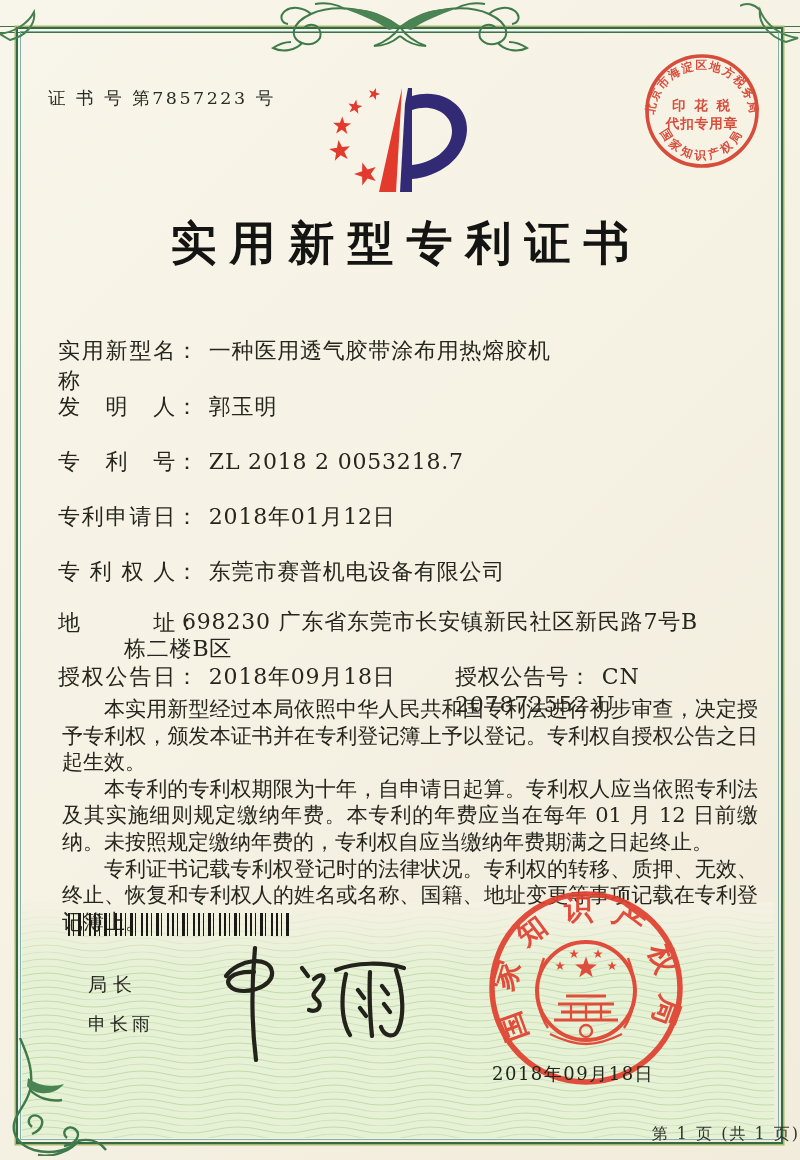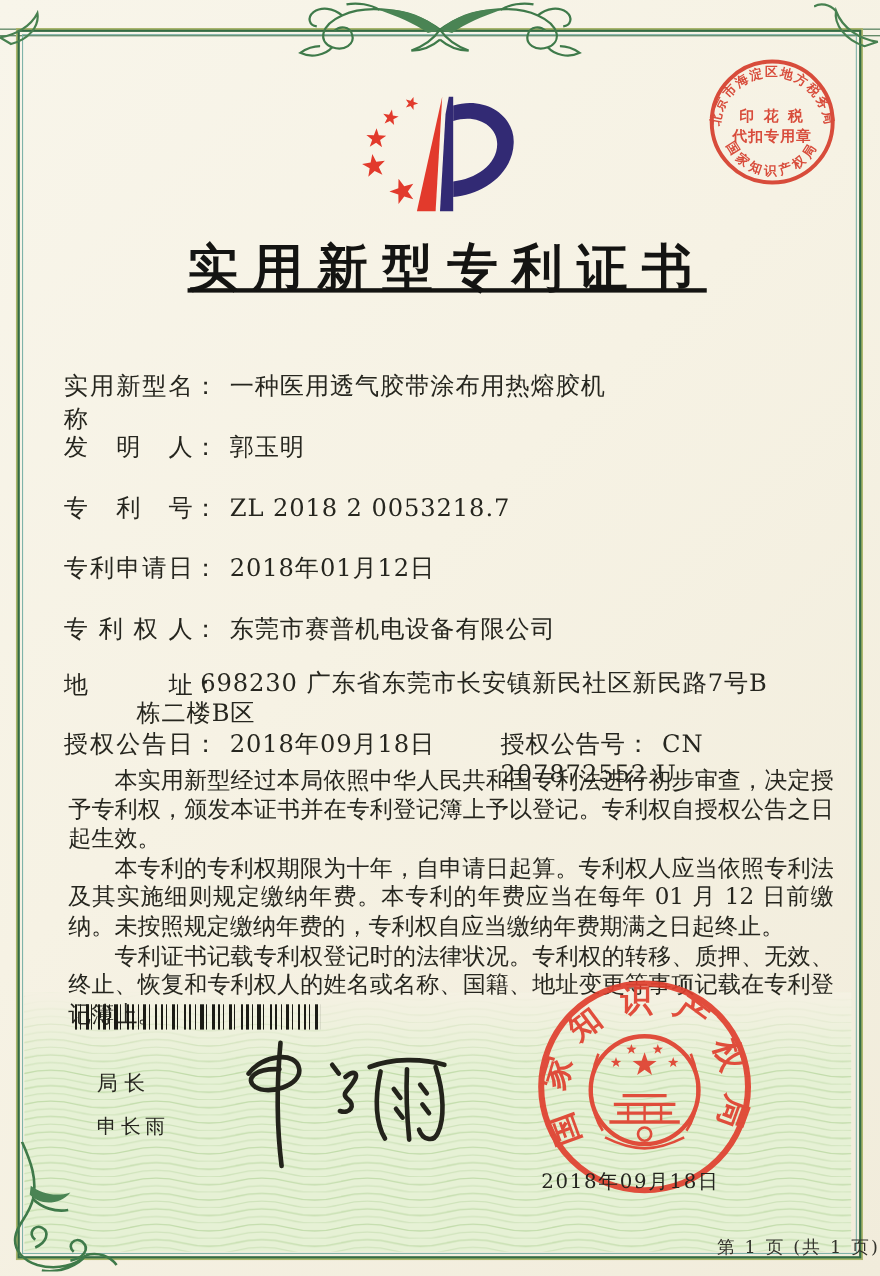--- a/index.html
+++ b/index.html
@@ -17,21 +17,21 @@
   .frame-inner { position:absolute; inset:2px; border:1.5px solid #7fb3a9; }
   .orn { position:absolute; z-index:3; }
   
   .greenzone { position:absolute; left:22px; top:902px; width:752px; height:236px; z-index:0; }
   .greenfade { position:absolute; left:0; top:0; width:100%; height:70px;
     background:linear-gradient(#f5f1e3, rgba(245,241,227,0)); }
   
   .certno { position:absolute; left:48px; top:86px; font-size:17.5px; letter-spacing:2.5px;
     color:#2b2b26; z-index:4; }
   .title { position:absolute; left:0; top:213px; width:100%; margin:0; text-align:center;
-    font-size:46px; font-weight:bold; letter-spacing:13px; text-indent:13px; color:#141412; z-index:4;text-decoration:underline; }
+    font-size:46px; font-weight:bold; letter-spacing:13px; text-indent:13px; color:#141412; z-index:4; }
   .logo { position:absolute; left:328px; top:84px; z-index:4; }
   .tax-stamp { position:absolute; left:643px; top:52px; z-index:5; opacity:.93; }
   
   .frow { position:absolute; left:58px; font-size:22px; letter-spacing:.8px; z-index:4; width:700px; }
   .flabel-txt { display:inline-block; width:118px; text-align:justify; text-align-last:justify; vertical-align:top; }
   .fvalue { margin-left:10px; }
   .frow-addr .flabel { position:absolute; left:0; top:0; }
   .frow-addr .fvalue { display:block; margin-left:66px; text-indent:58px; width:590px;
     line-height:27px; }
   .fpair2 { position:absolute; left:397px; top:0; }
@@ -105,20 +105,24 @@
     <g stroke="#3f7a4a" fill="none" stroke-width="2.4">
       <path d="M12,0 C20,18 26,34 22,52 C18,68 8,74 6,86 C4,98 13,108 26,112 C44,117 62,112 70,103 C64,112 46,120 30,117"></path>
       <path d="M24,96 C34,92 38,82 30,78 C23,75 17,83 24,89"></path>
       <path d="M56,108 C68,106 74,97 67,91 C60,86 52,94 59,100"></path>
       <path d="M20,40 C30,48 44,50 56,46 C46,58 28,58 19,48 Z" fill="#4a8454" stroke="none"></path>
       <path d="M22,52 C30,60 42,64 54,62"></path>
       <path d="M70,103 C82,100 92,104 98,112"></path>
     </g>
   </svg>
 
+  <div class="certno">
+    <span>证 书 号 第</span><span>7857223</span>
+    <span>号</span>
+  </div>
 
   <svg class="logo" width="142" height="120" viewBox="0 0 142 120">
     <defs>
       <path id="st" d="M0,-10 L2.35,-3.24 L9.51,-3.09 L3.8,1.24 L5.88,8.09 L0,4 L-5.88,8.09 L-3.8,1.24 L-9.51,-3.09 L-2.35,-3.24 Z"></path>
     </defs>
     <g fill="#e23a2c">
       <use href="#st" transform="translate(46,10) rotate(18) scale(0.62)"></use>
       <use href="#st" transform="translate(27,23) rotate(10) scale(0.75)"></use>
       <use href="#st" transform="translate(14,42) rotate(2) scale(0.95)"></use>
       <use href="#st" transform="translate(12,67) rotate(-8) scale(1.1)"></use>

